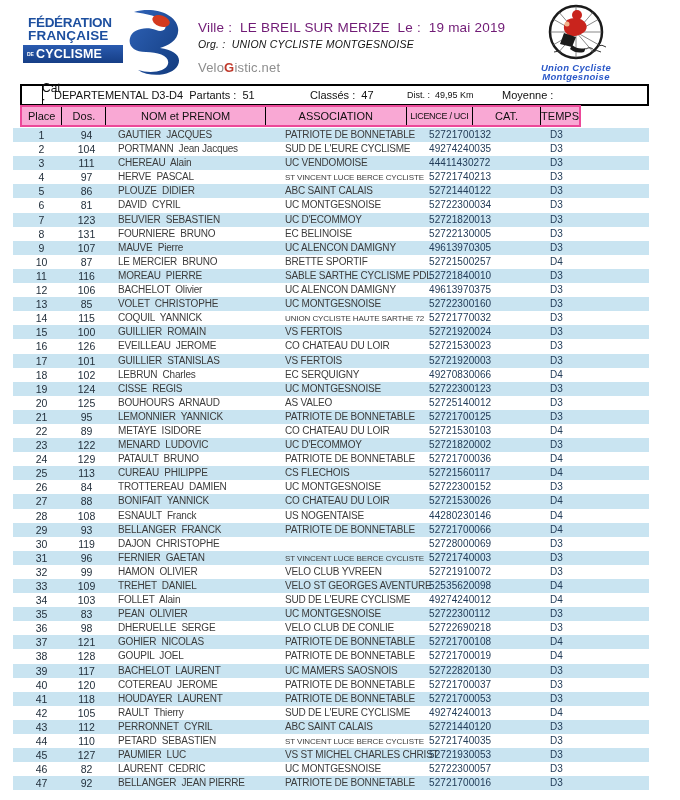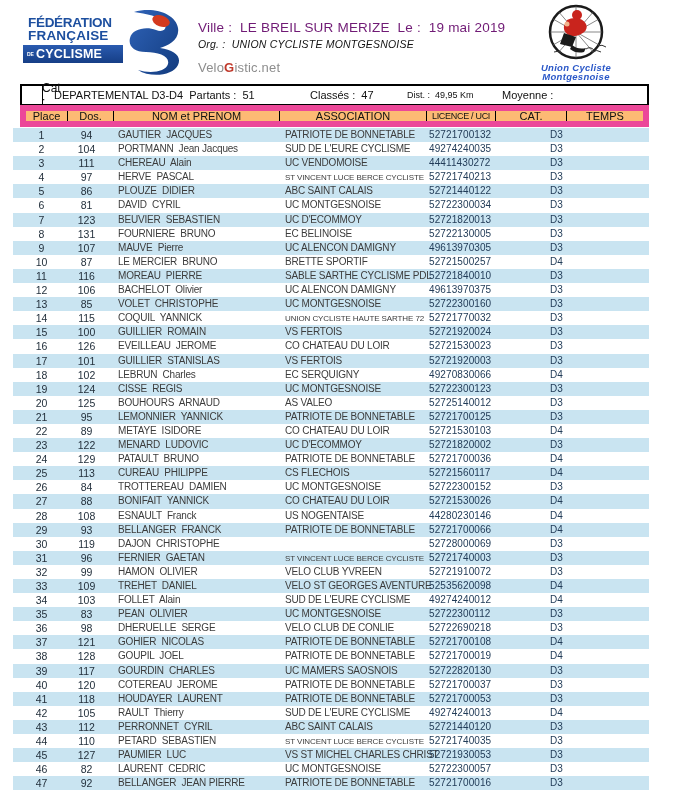--- a/index.html
+++ b/index.html
@@ -32,21 +32,21 @@
   
   .meta-bar { position:absolute; left:20px; top:84px; width:629px; height:22px; border:2px solid #000; background:#fff; }
   .meta-cat { position:absolute; left:0; top:0; height:100%; width:16px; border-right:1.5px solid #000; font-size:12px; color:#111; display:flex; align-items:center; padding-left:20px; }
   .meta-item { position:absolute; top:0; height:100%; display:flex; align-items:center; font-size:11px; color:#111; white-space:pre; }
   .m-dep { left:32px; }
   .m-classes { left:288px; }
   .m-dist { left:385px; font-size:9px; }
   .m-moy { left:480px; }
 
   
-  .thead { position:absolute; left:20px; top:105px; width:629px; height:22px; border:6px solid #ec4899; display:flex; background:#fdba74; }
+  .thead { position:absolute; left:20px; top:105px; width:561px; height:22px; border:2px solid #ec4899; display:flex; background:#f9a8d4; }
   .th { border-right:1.5px solid #000; display:flex; align-items:center; justify-content:center; font-size:11px; color:#111; }
   .th:last-child { border-right:none; }
   .th.c-place { width:42px; }
   .th.c-dos { width:46px; }
   .th.c-nom { width:166px; }
   .th.c-assoc { width:147px; }
   .th.c-lic { width:69px; font-size:9px; letter-spacing:-0.3px; }
   .th.c-cat { width:71px; }
   .th.c-temps { flex:1; }
 
@@ -516,21 +516,21 @@
       <div class="cell nom">GOUPIL  JOEL</div>
       <div class="cell assoc">PATRIOTE DE BONNETABLE</div>
       <div class="cell lic">52721700019</div>
       <div class="cell cat">D4</div>
       <div class="cell temps"></div>
     </div>
 
     <div class="row stripe">
       <div class="cell place">39</div>
       <div class="cell dos">117</div>
-      <div class="cell nom">GOURDIN  CHARLES</div>
+      <div class="cell nom">BACHELOT  LAURENT</div>
       <div class="cell assoc">UC MAMERS SAOSNOIS</div>
       <div class="cell lic">52722820130</div>
       <div class="cell cat">D3</div>
       <div class="cell temps"></div>
     </div>
 
     <div class="row">
       <div class="cell place">40</div>
       <div class="cell dos">120</div>
       <div class="cell nom">COTEREAU  JEROME</div>

